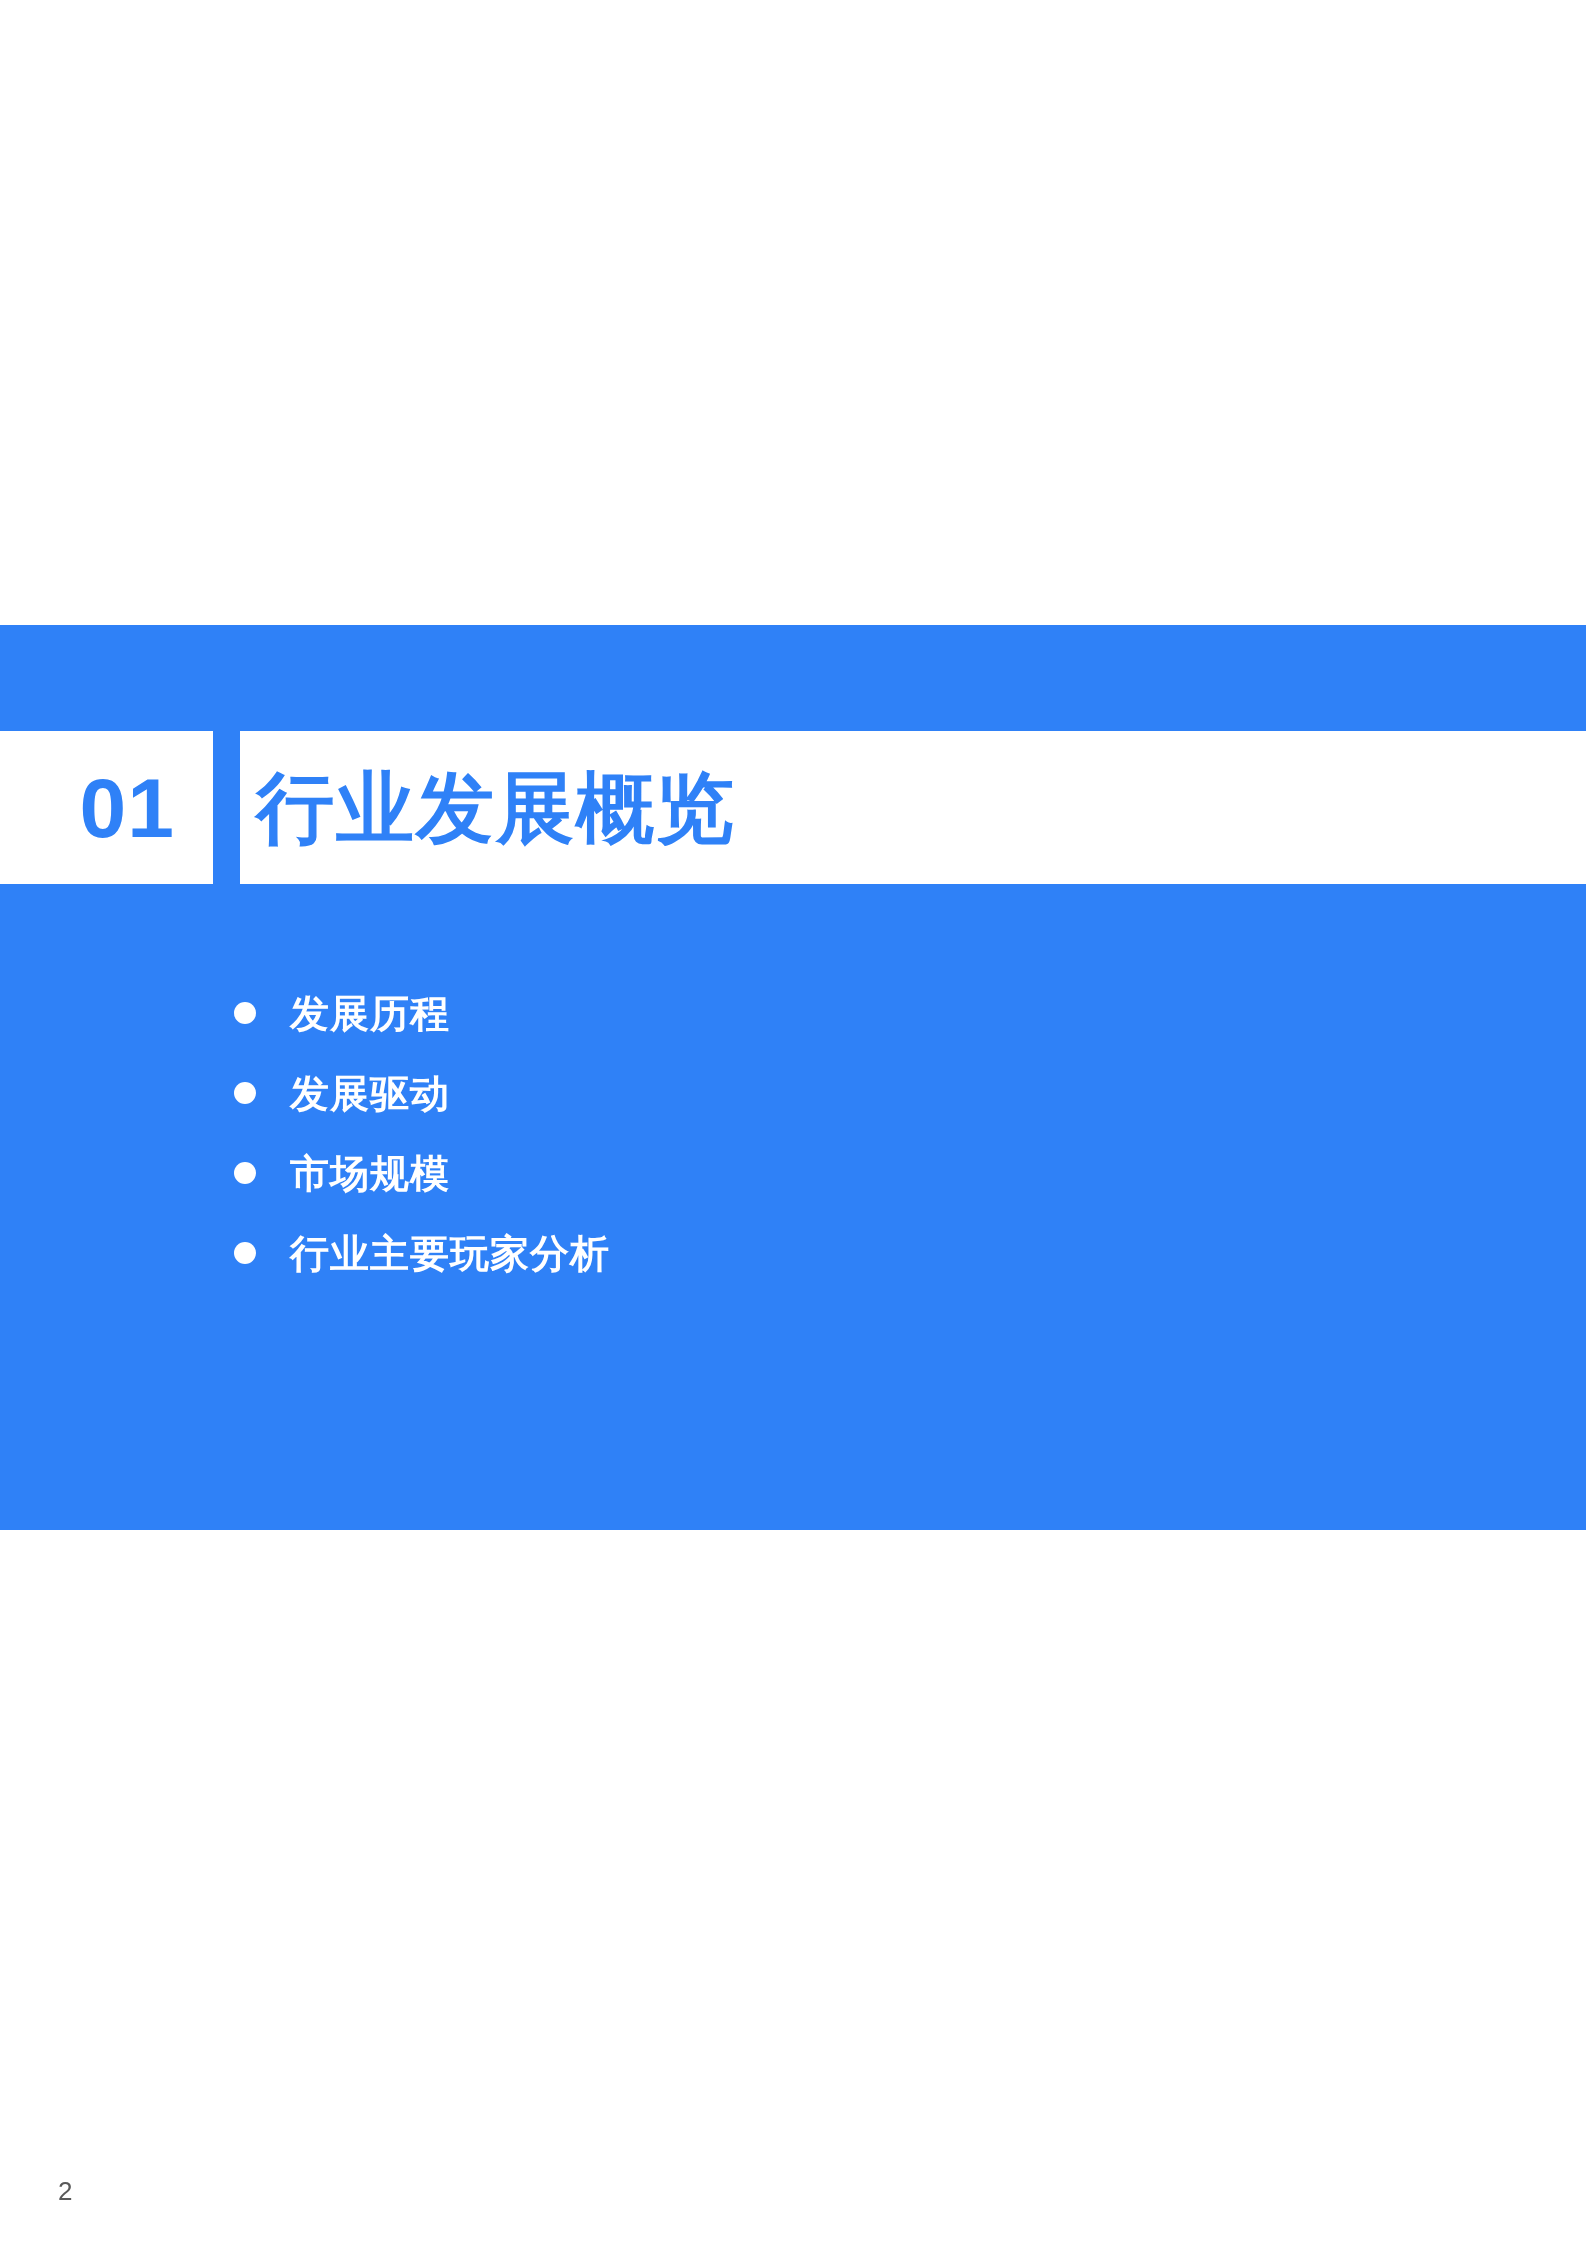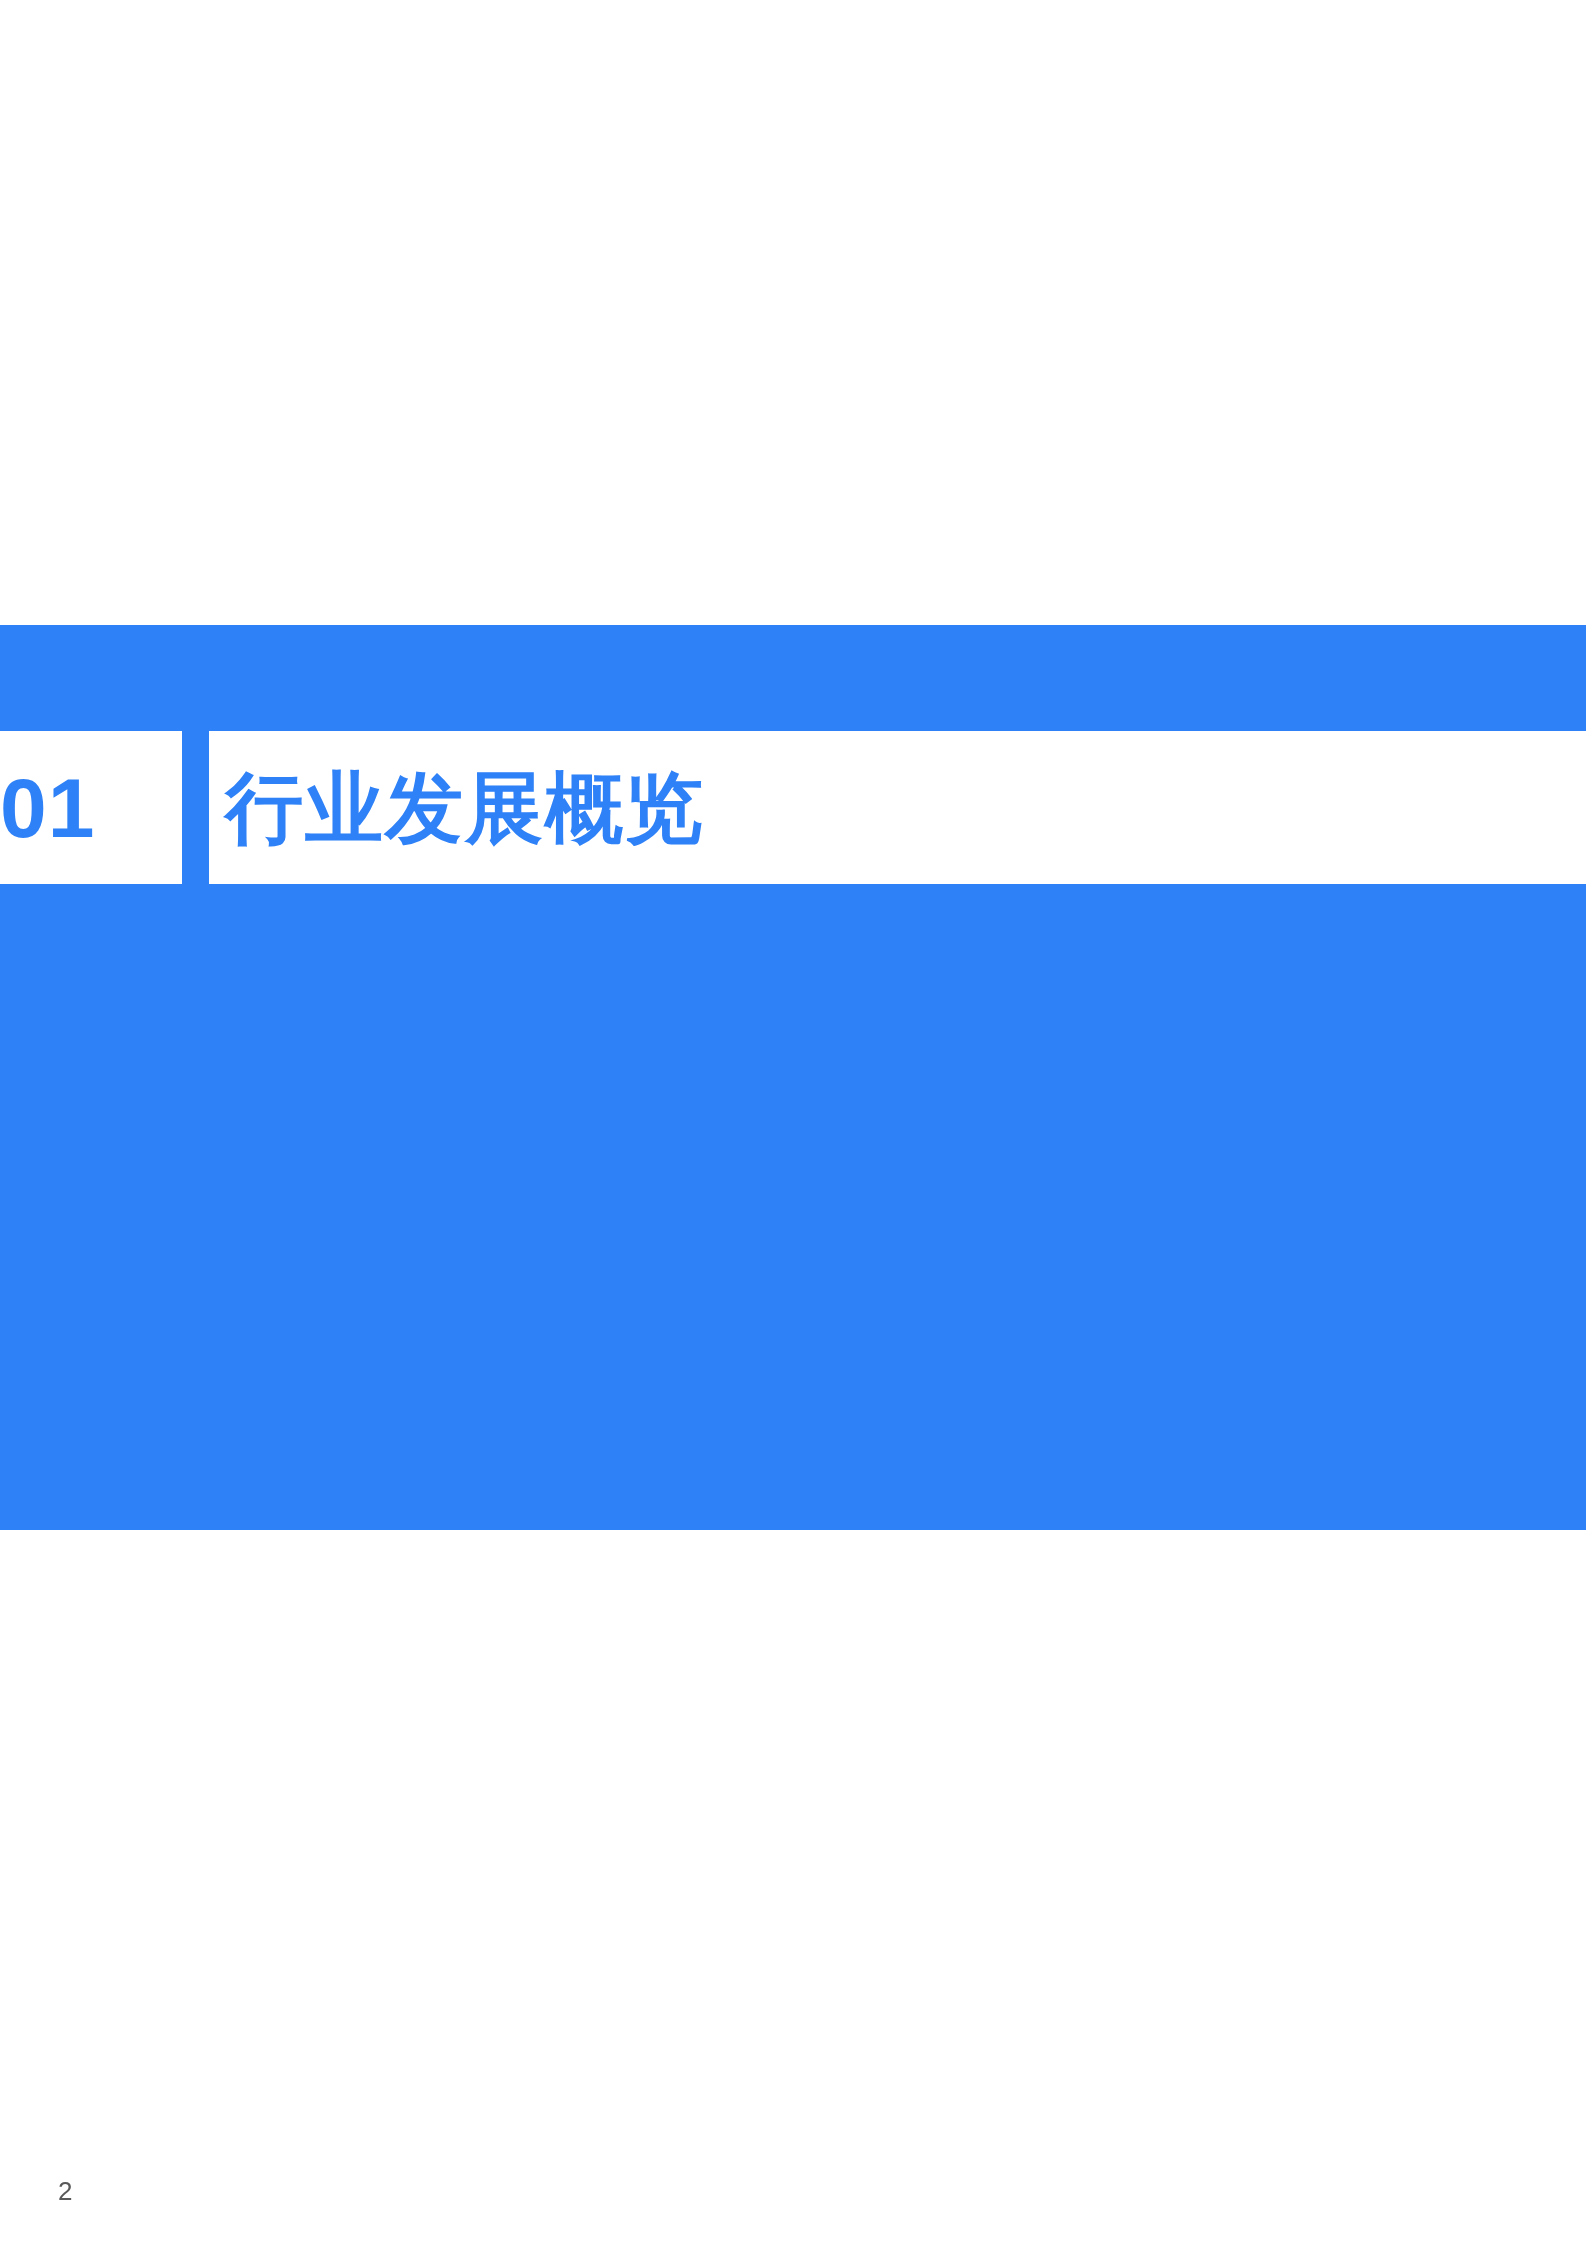--- a/index.html
+++ b/index.html
@@ -40,26 +40,26 @@
     position: absolute;
     left: 0;
     top: 106px;          
     width: 1587px;
     height: 153px;       
     display: flex;
     align-items: stretch;
   }
 
   .number-plate {
-    width: 182px;
+    width: 213px;
     height: 100%;
     background: #ffffff;
     display: flex;
     align-items: center;
-    justify-content: flex-start;
+    justify-content: flex-end;
     box-sizing: border-box;
     padding-right: 38px;
   }
 
   .number-plate-text {
     color: #2f81f7;
     font-size: 84px;
     font-weight: 700;
     line-height: 1;
     letter-spacing: 1px;
@@ -148,18 +148,41 @@
       </div>
 
       <div class="plate-gap"></div>
 
       <div class="title-plate">
         <span class="title-plate-text">行业发展概览</span>
       </div>
 
     </div>
 
+    <div class="bullet-list">
+
+      <div class="bullet-item">
+        <span class="bullet-dot"></span>
+        <span class="bullet-label">发展历程</span>
+      </div>
+
+      <div class="bullet-item">
+        <span class="bullet-dot"></span>
+        <span class="bullet-label">发展驱动</span>
+      </div>
+
+      <div class="bullet-item">
+        <span class="bullet-dot"></span>
+        <span class="bullet-label">市场规模</span>
+      </div>
+
+      <div class="bullet-item">
+        <span class="bullet-dot"></span>
+        <span class="bullet-label">行业主要玩家分析</span>
+      </div>
+
+    </div>
 
   </div>
 
   <div class="page-number">2</div>
 
 </div>
 
 </body></html>

